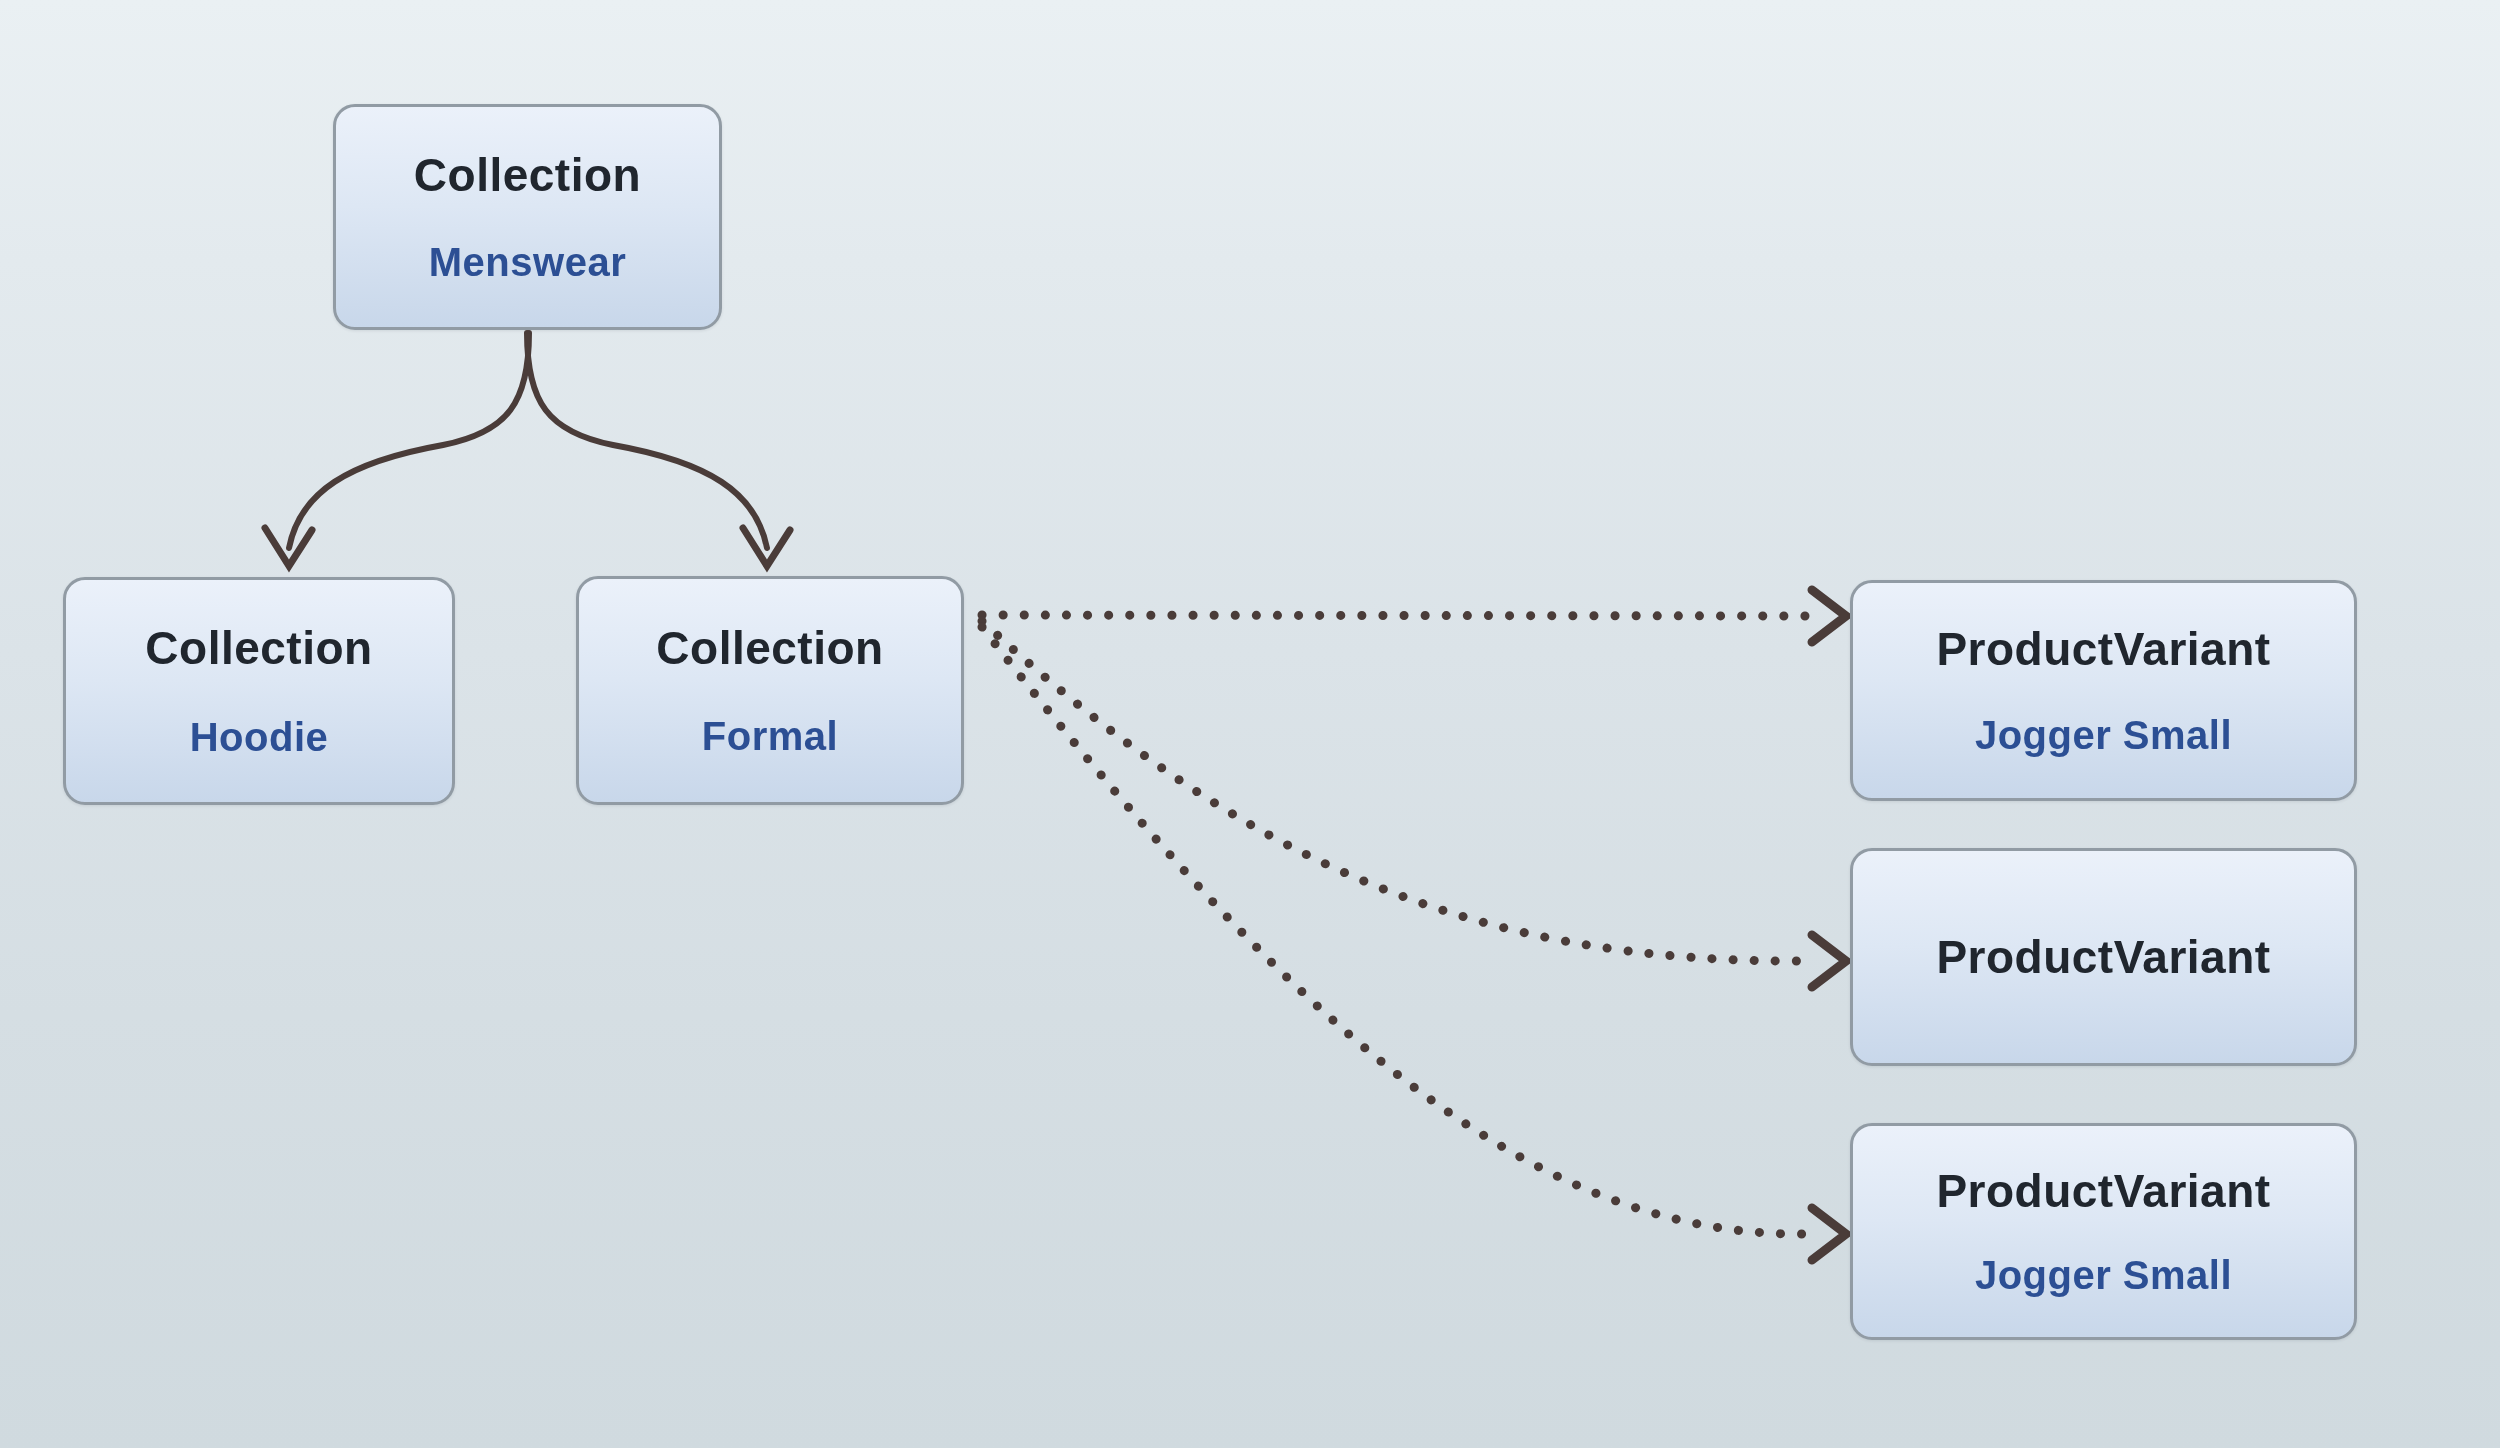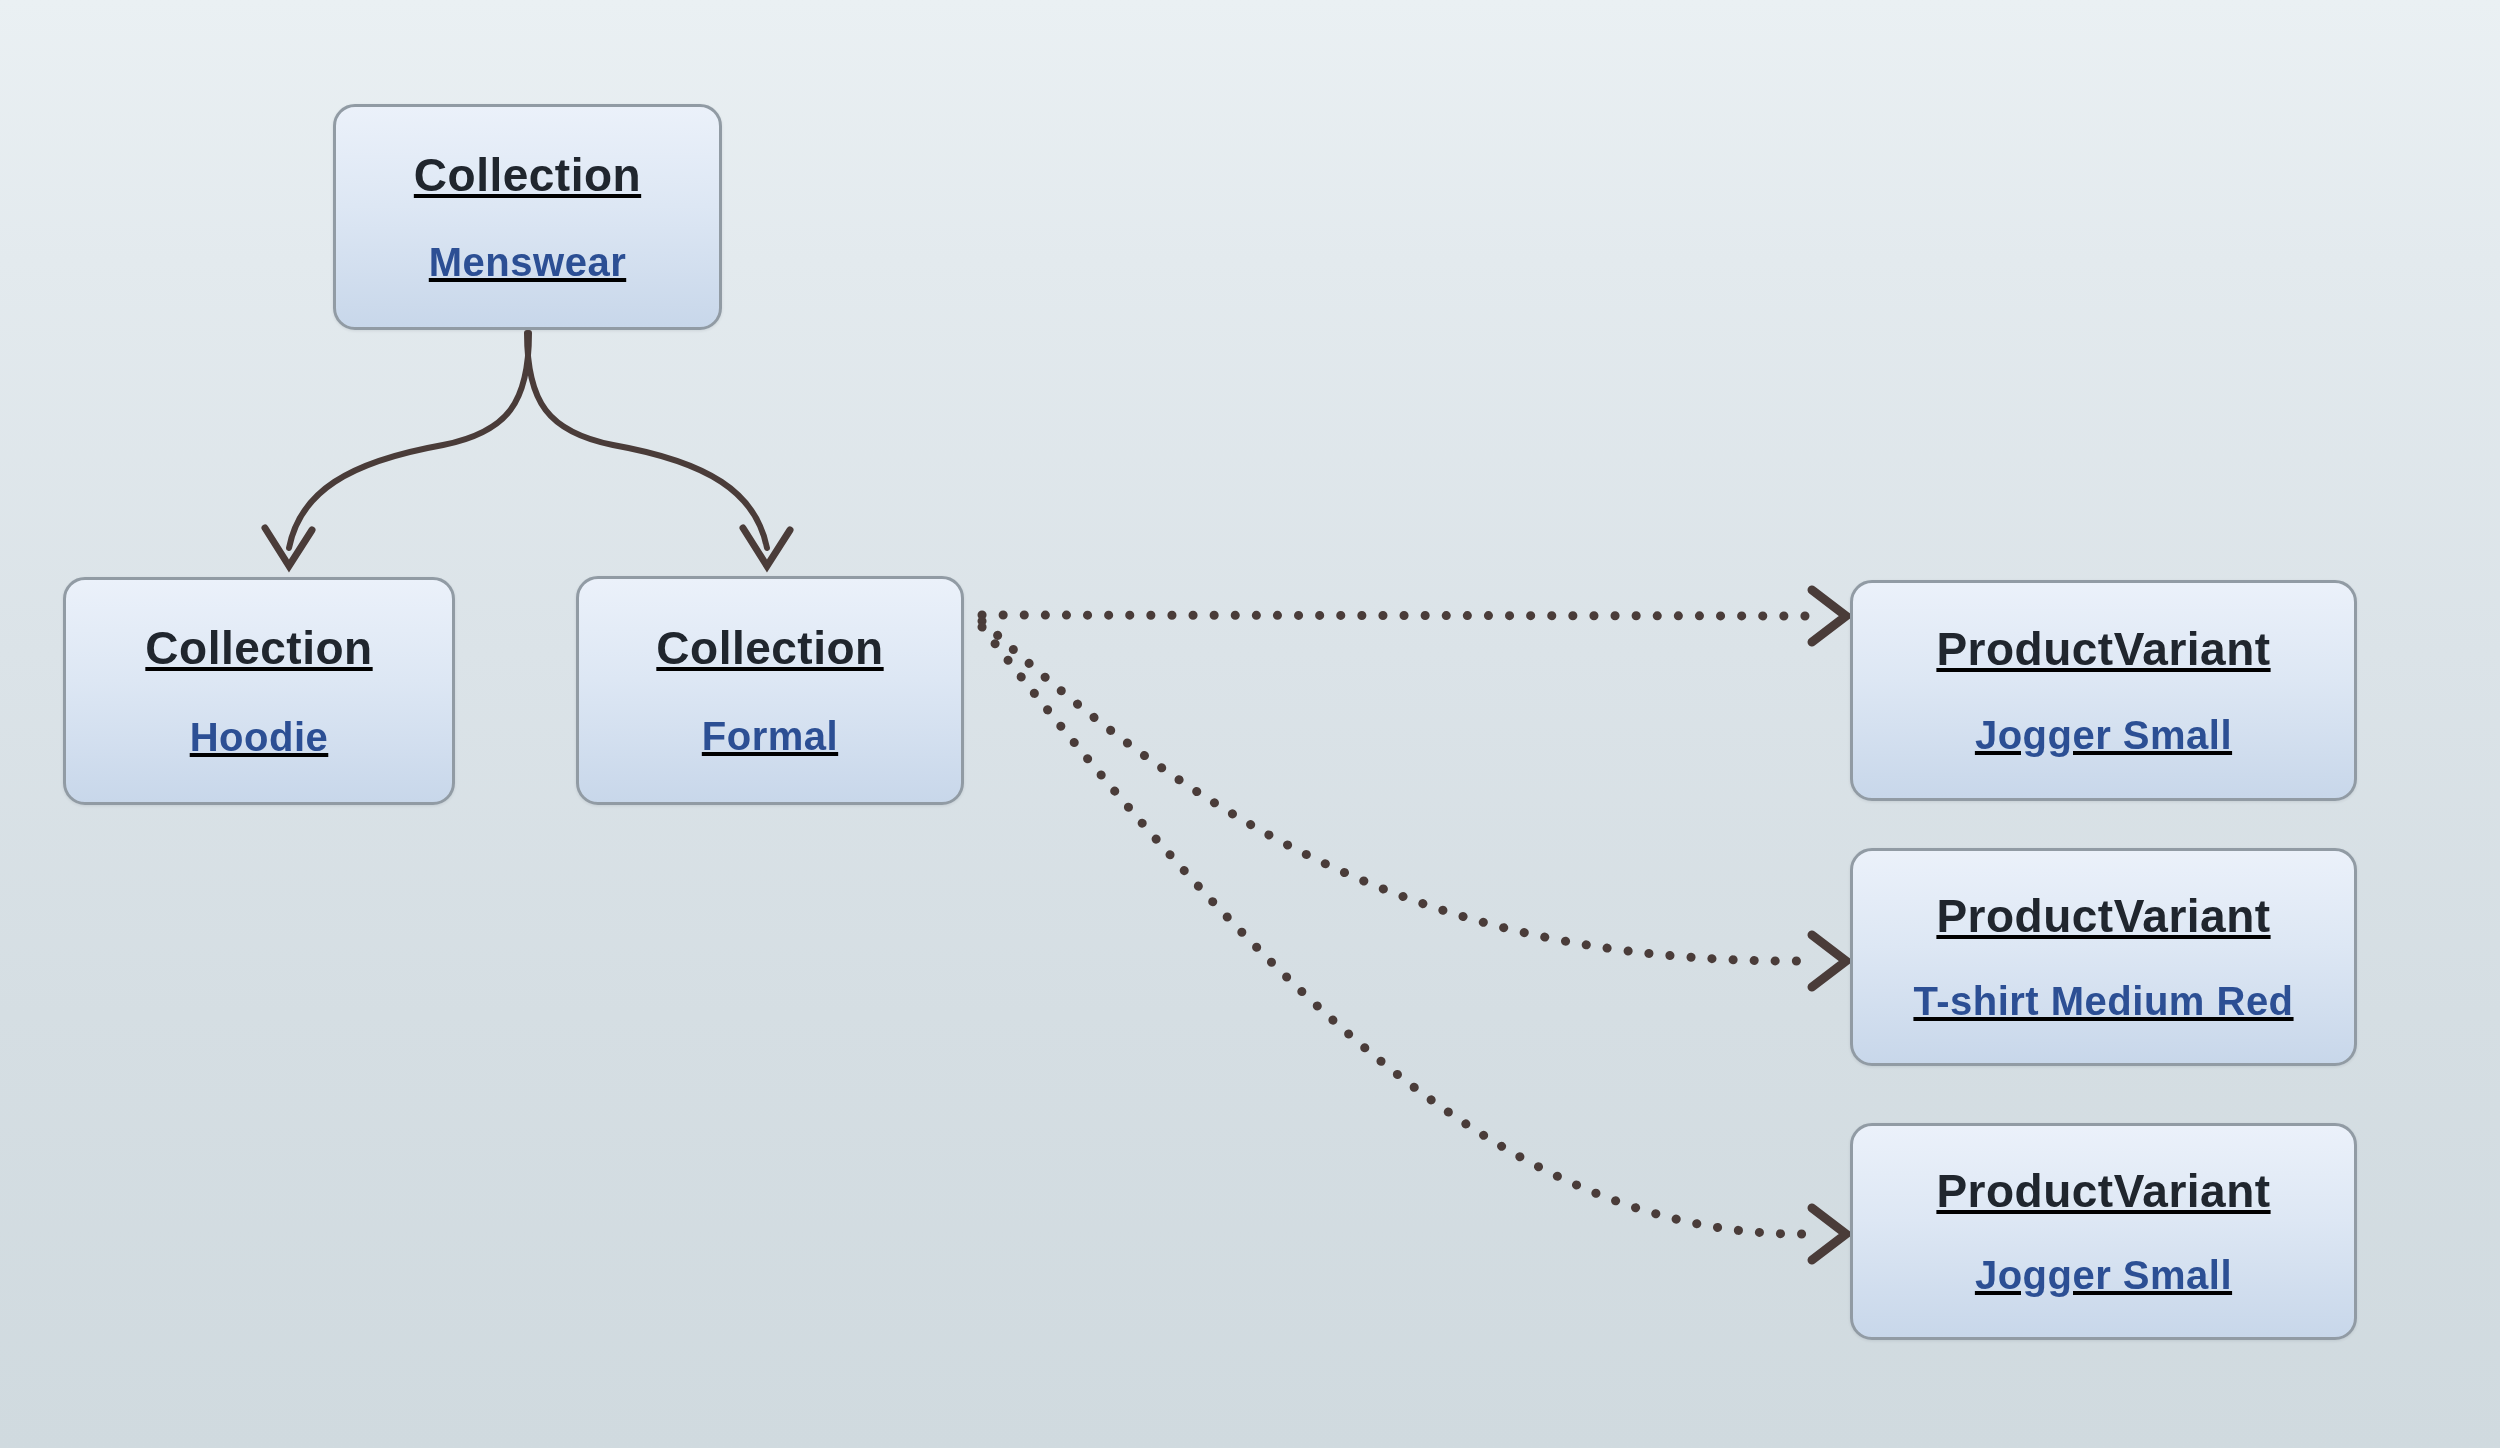--- a/index.html
+++ b/index.html
@@ -26,21 +26,20 @@
     box-sizing: border-box;
     border: 3px solid #919ba4;
     border-radius: 22px;
     background: linear-gradient(180deg, #ebf1fa 0%, #dde7f4 45%, #c8d7ea 100%);
     display: flex;
     flex-direction: column;
     justify-content: space-evenly;
     align-items: center;
     text-align: center;
     box-shadow: 0 1px 3px rgba(40,50,60,0.10);
-    text-decoration: underline;
   }
   .node .type {
     font-size: 46px;
     font-weight: 700;
     color: #20262e;
     letter-spacing: 0.5px;
     line-height: 1;
   }
   .node .name {
     font-size: 40px;
@@ -119,21 +118,20 @@
     <div class="name">Formal</div>
   </div>
 
   <div class="node node-hoodie">
     <div class="type">ProductVariant</div>
     <div class="name">Jogger Small</div>
   </div>
 
   <div class="node node-tshirt">
     <div class="type">ProductVariant</div>
-    <div class="name">T-shirt Medium Red</div>
   </div>
 
   <div class="node node-jogger">
     <div class="type">ProductVariant</div>
     <div class="name">Jogger Small</div>
   </div>
 
 </div>
 
 </body></html>

